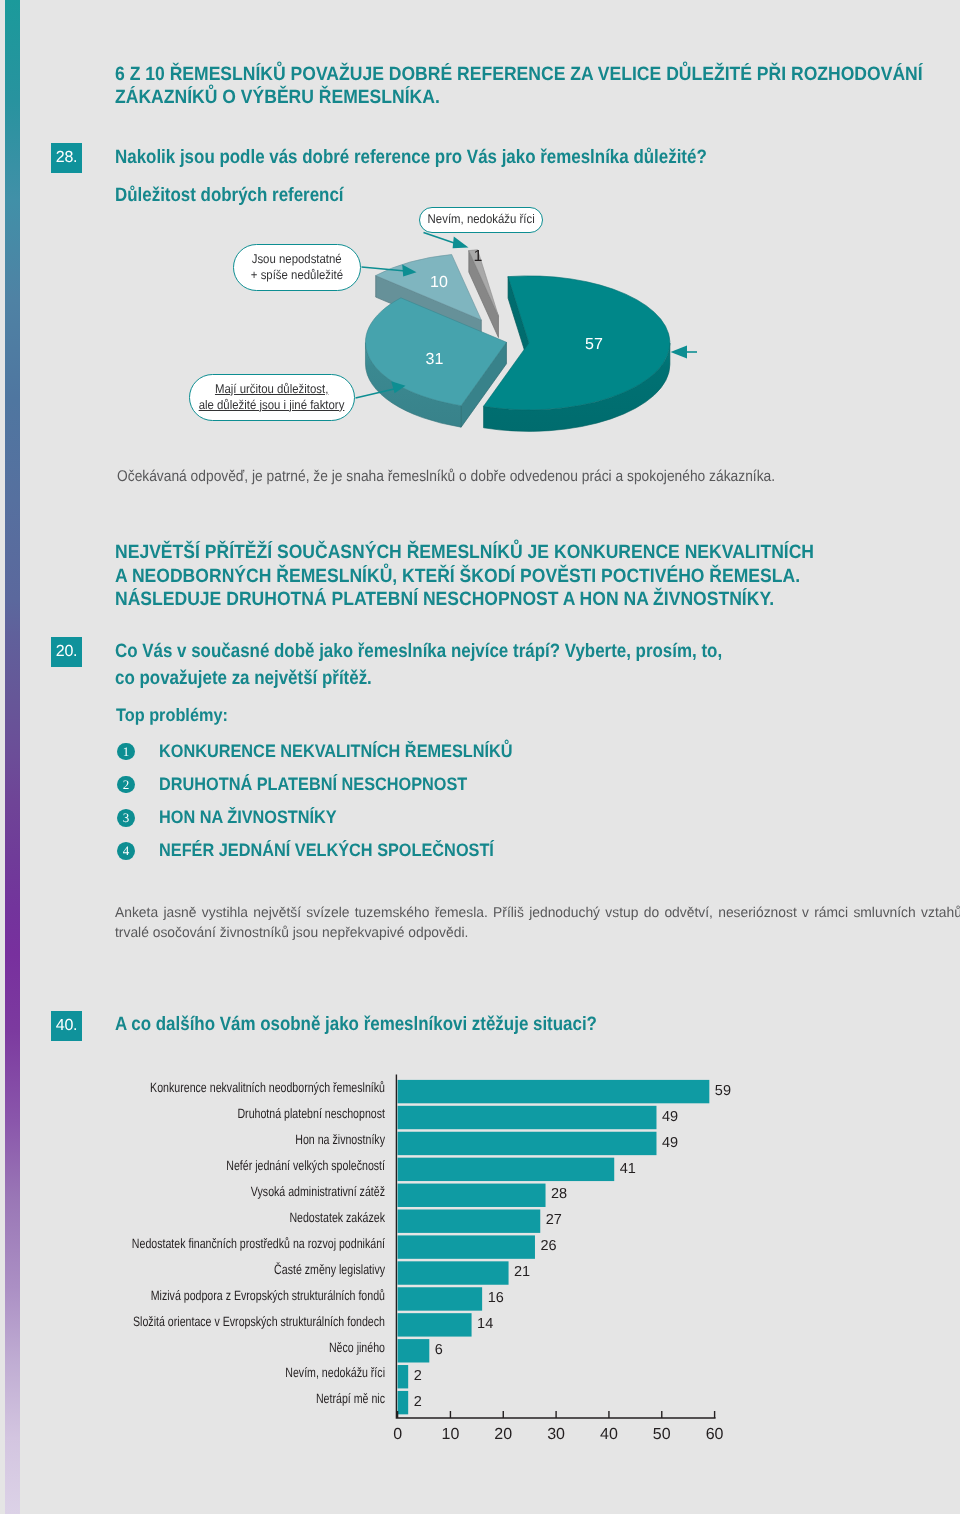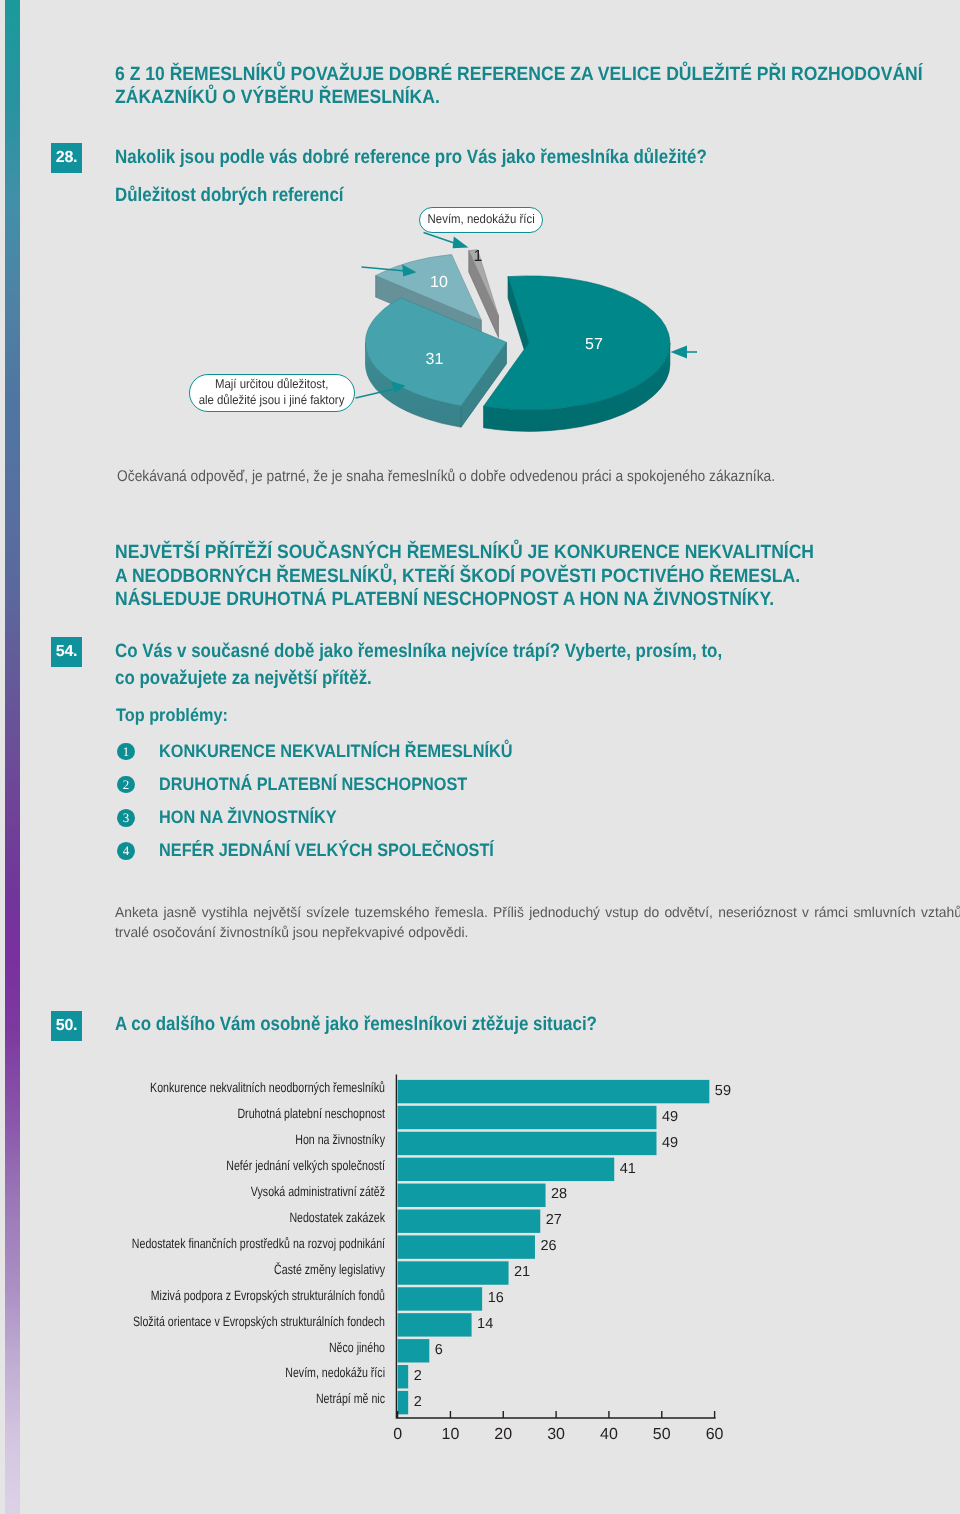--- a/index.html
+++ b/index.html
@@ -27,21 +27,21 @@
         #8a56ab 74.0%,
         #9a77b6 79.2%,
         #ab8fc4 85.0%,
         #c0add3 90.0%,
         #d3c5e0 95.0%,
         #dcd2e7 100%);}
 
   .headline{position:absolute;left:115px;top:63px;width:930px;color:#15878c;
      font-weight:bold;font-size:19.3px;line-height:23.2px;
      transform:scaleX(0.9105);transform-origin:0 0;}
-  .badge{position:absolute;background:#0f929b;color:#ffffff;font-weight:bold;
+  .badge{position:absolute;background:#0f929b;color:#ffffff;font-weight:normal;
      text-align:center;font-size:16px;letter-spacing:-0.3px;}
   .qtext{position:absolute;color:#15878c;font-weight:bold;font-size:19.4px;
      line-height:26.5px;transform:scaleX(0.873);transform-origin:0 0;}
   .sublabel{position:absolute;color:#15878c;font-weight:bold;font-size:19.4px;
      transform:scaleX(0.873);transform-origin:0 0;white-space:nowrap;}
   .body-note{position:absolute;color:#58585a;font-size:15.5px;line-height:20px;white-space:nowrap;
      transform:scaleX(0.89);transform-origin:0 0;}
   .big-stmt{position:absolute;color:#15878c;font-weight:bold;font-size:19.3px;line-height:23.6px;
      transform:scaleX(0.9105);transform-origin:0 0;}
   .top-head{position:absolute;color:#15878c;font-weight:bold;font-size:18px;white-space:nowrap;
@@ -137,21 +137,25 @@
       <text x="339" y="87" class="pv" fill="#ffffff">10</text>
       <text x="334.5" y="164" class="pv" fill="#ffffff">31</text>
       <text x="494" y="149" class="pv" fill="#ffffff">57</text>
       <text x="378" y="61" class="pv" fill="#231f20">1</text>
     </g>
   </svg>
 
   <div class="callout" style="left:419px;top:207px;width:124px;height:26px;border-radius:13px;">
     <span>Nevím, nedokážu říci</span>
   </div>
-  <div class="callout" style="left:189px;top:374px;width:166px;height:38px;border-radius:24px;">
+  <div class="callout" style="left:233px;top:244px;width:128px;height:47px;border-radius:24px;">
+    <span>Jsou nepodstatné</span>
+    <span>+ spíše nedůležité</span>
+  </div>
+  <div class="callout" style="left:189px;top:374px;width:166px;height:47px;border-radius:24px;text-decoration:underline;">
     <span>Mají určitou důležitost,</span>
     <span>ale důležité jsou i jiné faktory</span>
   </div>
 
   <svg width="960" height="1514" viewBox="0 0 960 1514" style="position:absolute;left:0;top:0;pointer-events:none;">
     <g fill="none" stroke="#0d8e92" stroke-width="1.6">
       <path d="M 423.5 232.5 L 463 246"></path>
       <path d="M 361.5 267 L 405.5 271"></path>
       <path d="M 355.5 398 L 394 389"></path>
       <path d="M 697 352 L 682 352"></path>
@@ -161,21 +165,21 @@
       <path d="M 416.5 272.2 L 402.2 264.6 L 403.2 276.4 Z"></path>
       <path d="M 405.5 385.8 L 391.2 381.3 L 394.6 393.2 Z"></path>
       <path d="M 670.5 352 L 687 345.6 L 687 358.4 Z"></path>
     </g>
   </svg>
 
   <div class="body-note" style="left:117px;top:467px;width:880px;">Očekávaná odpověď, je patrné, že je snaha řemeslníků o dobře odvedenou práci a spokojeného zákazníka.</div>
 
   <div class="big-stmt" style="left:115px;top:541px;width:780px;">NEJVĚTŠÍ PŘÍTĚŽÍ SOUČASNÝCH ŘEMESLNÍKŮ JE KONKURENCE NEKVALITNÍCH A NEODBORNÝCH ŘEMESLNÍKŮ, KTEŘÍ ŠKODÍ POVĚSTI POCTIVÉHO ŘEMESLA. NÁSLEDUJE DRUHOTNÁ PLATEBNÍ NESCHOPNOST A HON NA ŽIVNOSTNÍKY.</div>
 
-  <div class="badge" style="left:51px;top:637px;width:31px;height:30px;line-height:30px;">54.</div>
+  <div class="badge" style="left:51px;top:637px;width:31px;height:30px;line-height:30px;">20.</div>
   <div class="qtext" style="left:115px;top:638px;width:700px;">Co Vás v současné době jako řemeslníka nejvíce trápí? Vyberte, prosím, to, co považujete za největší přítěž.</div>
   <div class="top-head" style="left:115.5px;top:705px;">Top problémy:</div>
 
   <div class="tp-row" style="top:742px;">
     <div class="tp-num" style="left:117px;top:742.6px;">1</div>
     <div class="tp-item" style="left:158.8px;top:741.0px;">KONKURENCE NEKVALITNÍCH ŘEMESLNÍKŮ</div>
   </div>
   <div class="tp-row" style="top:778px;">
     <div class="tp-num" style="left:117px;top:775.7px;">2</div>
     <div class="tp-item" style="left:158.8px;top:774.1px;">DRUHOTNÁ PLATEBNÍ NESCHOPNOST</div>
@@ -184,21 +188,21 @@
     <div class="tp-num" style="left:117px;top:808.8px;">3</div>
     <div class="tp-item" style="left:158.8px;top:807.2px;">HON NA ŽIVNOSTNÍKY</div>
   </div>
   <div class="tp-row" style="top:850px;">
     <div class="tp-num" style="left:117px;top:841.9px;">4</div>
     <div class="tp-item" style="left:158.8px;top:840.3px;">NEFÉR JEDNÁNÍ VELKÝCH SPOLEČNOSTÍ</div>
   </div>
 
   <div class="para-j" style="left:115px;top:903px;width:881px;">Anketa jasně vystihla největší svízele tuzemského řemesla. Příliš jednoduchý vstup do odvětví, neserióznost v rámci smluvních vztahů a trvalé osočování živnostníků jsou nepřekvapivé odpovědi.</div>
 
-  <div class="badge" style="left:51px;top:1011px;width:31px;height:30px;line-height:30px;">50.</div>
+  <div class="badge" style="left:51px;top:1011px;width:31px;height:30px;line-height:30px;">40.</div>
   <div class="qtext" style="left:115px;top:1011px;width:740px;">A co dalšího Vám osobně jako řemeslníkovi ztěžuje situaci?</div>
 
   <svg width="820" height="400" viewBox="0 0 820 400" style="position:absolute;left:0px;top:1070px;">
     <g id="bar-group">
         <rect x="397.6" y="9.900000000000091" width="311.72" height="23.4" fill="#0f9ba3"></rect>
         <text x="714.82" y="24.80" class="bl">59</text>
         <text x="492.96" y="22.30" transform="scale(0.781,1)" class="bcat">Konkurence nekvalitních neodborných řemeslníků</text>
         <rect x="397.6" y="35.82000000000009" width="258.88" height="23.4" fill="#0f9ba3"></rect>
         <text x="661.98" y="50.72" class="bl">49</text>
         <text x="492.96" y="48.22" transform="scale(0.781,1)" class="bcat">Druhotná platební neschopnost</text>

